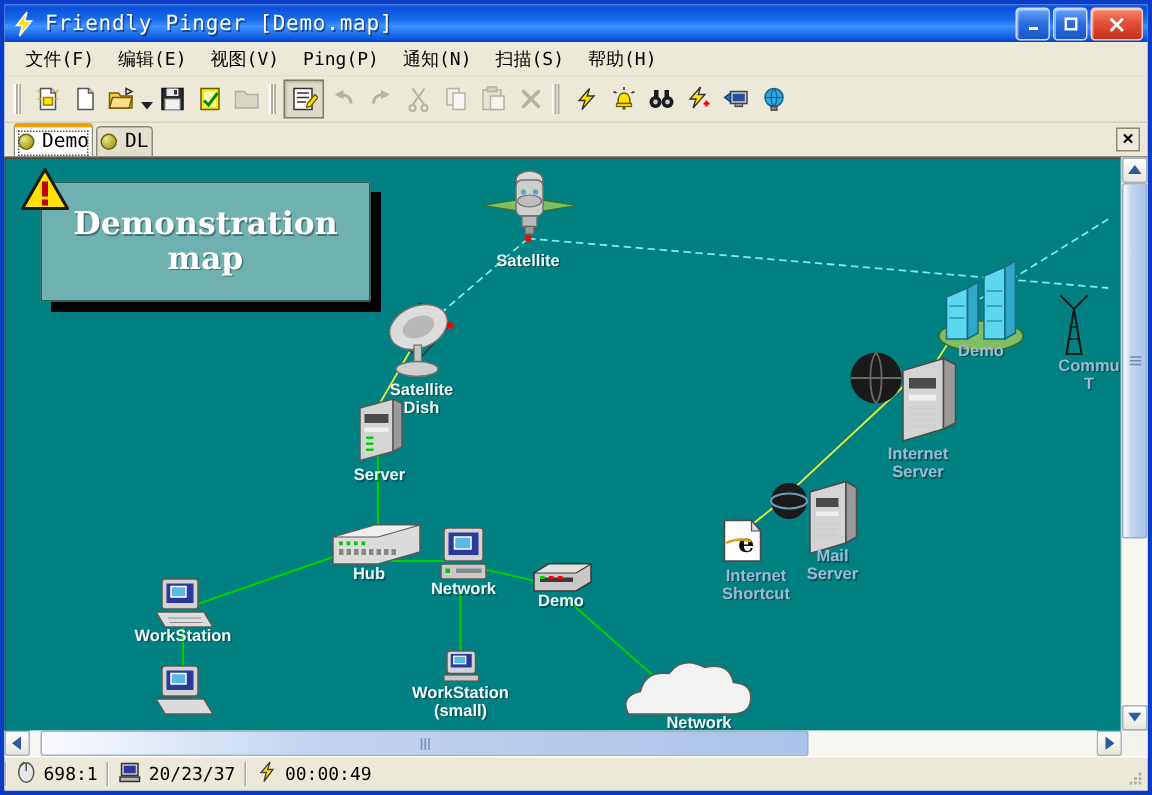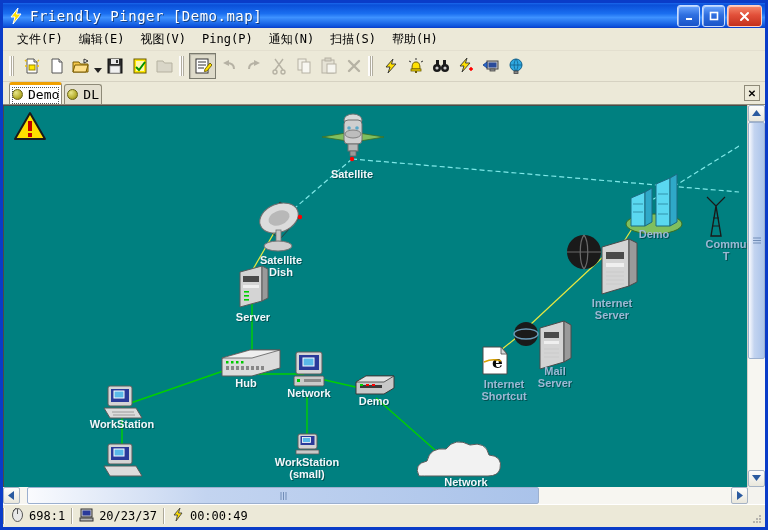--- a/index.html
+++ b/index.html
@@ -618,20 +618,24 @@
       </div>
       <div class="node" style="left:500px;top:272px;">
         <div class="lbl lbl-blue" style="white-space:pre;">Internet
 Shortcut</div>
       </div>
       <div class="node" style="left:722px;top:132px;">
         <div class="lbl lbl-blue" style="white-space:pre;">Commu
 T</div>
       </div>
 
+      <div class="notebox">
+        <div>Demonstration</div>
+        <div>map</div>
+      </div>
       <div class="warn-tri">
         <svg width="34" height="30" viewBox="0 0 34 30">
           <polygon points="17,2 32,28 2,28" fill="#ffe000" stroke="#1a1a1a" stroke-width="2" stroke-linejoin="round"></polygon>
           <rect x="15" y="10" width="4" height="10" fill="#c00000"></rect>
           <rect x="15" y="22" width="4" height="4" fill="#c00000"></rect>
         </svg>
       </div>
     </div>
 
     <div class="vscroll v">

